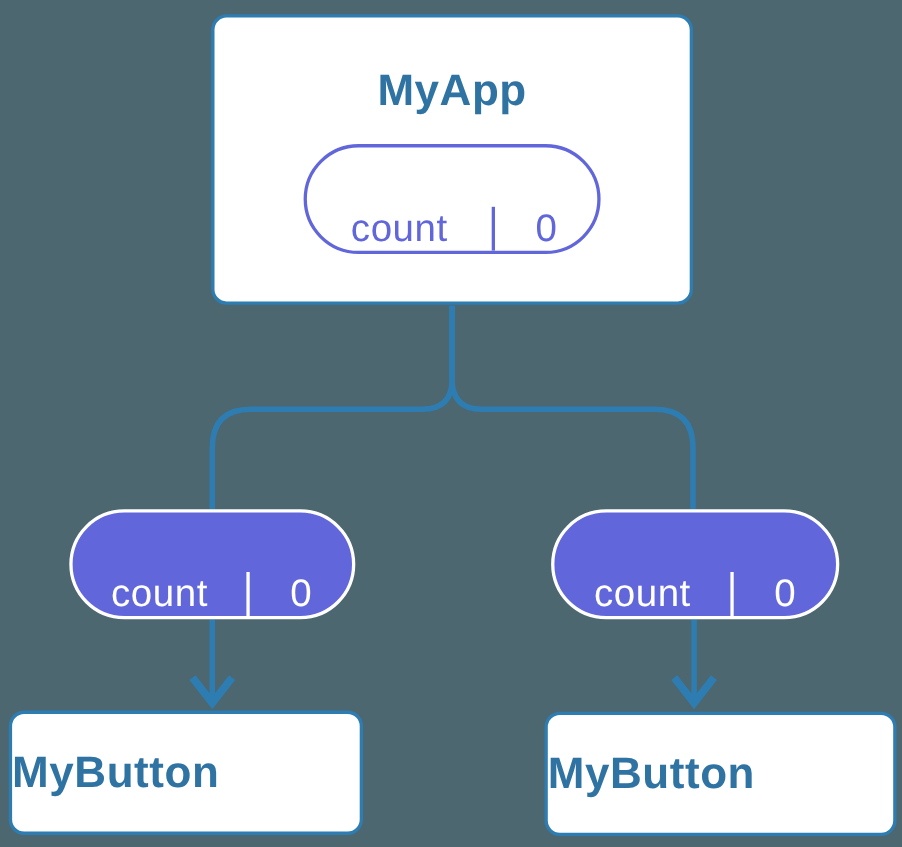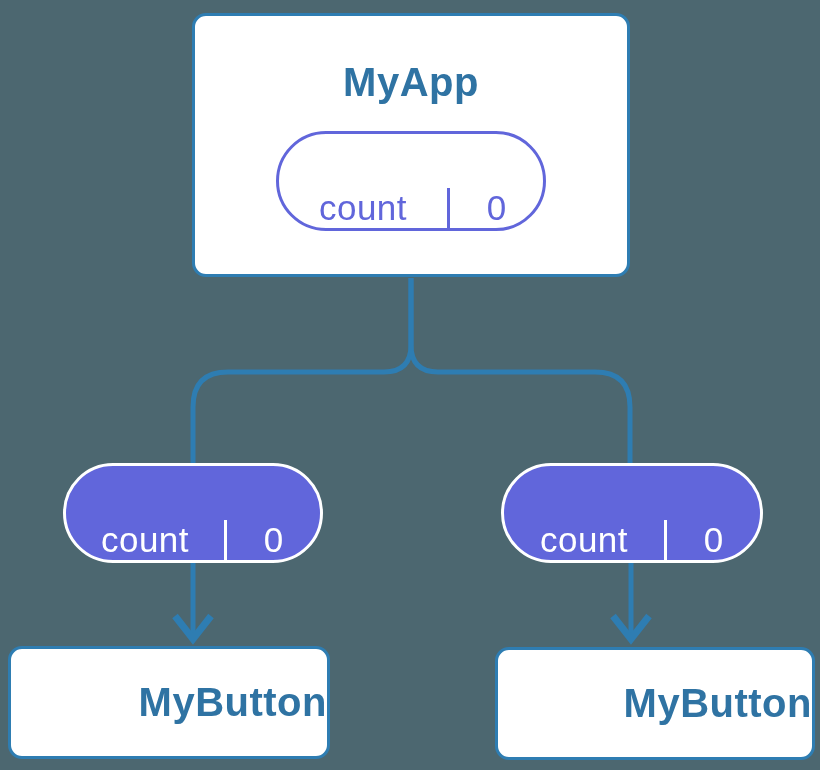--- a/index.html
+++ b/index.html
@@ -22,21 +22,21 @@
     background: var(--background);
     overflow: hidden;
   }
   .card {
     position: absolute;
     background: var(--card-bg);
     border: 3px solid var(--line-blue);
     border-radius: 14px;
   }
   .card-root { left: 192px; top: 13px; width: 438px; height: 264px; }
-  .card-child { display: flex; align-items: center; justify-content: flex-end; padding-left: 15px; }
+  .card-child { display: flex; align-items: center; justify-content: flex-start; }
   .card-child-left  { left: 8px;   top: 646px; width: 322px; height: 113px; }
   .card-child-right { left: 495px; top: 647px; width: 320px; height: 113px; }
   .component-title {
     font-size: 40px;
     font-weight: 700;
     letter-spacing: 0.5px;
     color: var(--component-text);
     text-align: center;
   }
   .root-title { position: absolute; top: 44px; left: 0; right: 0; }

